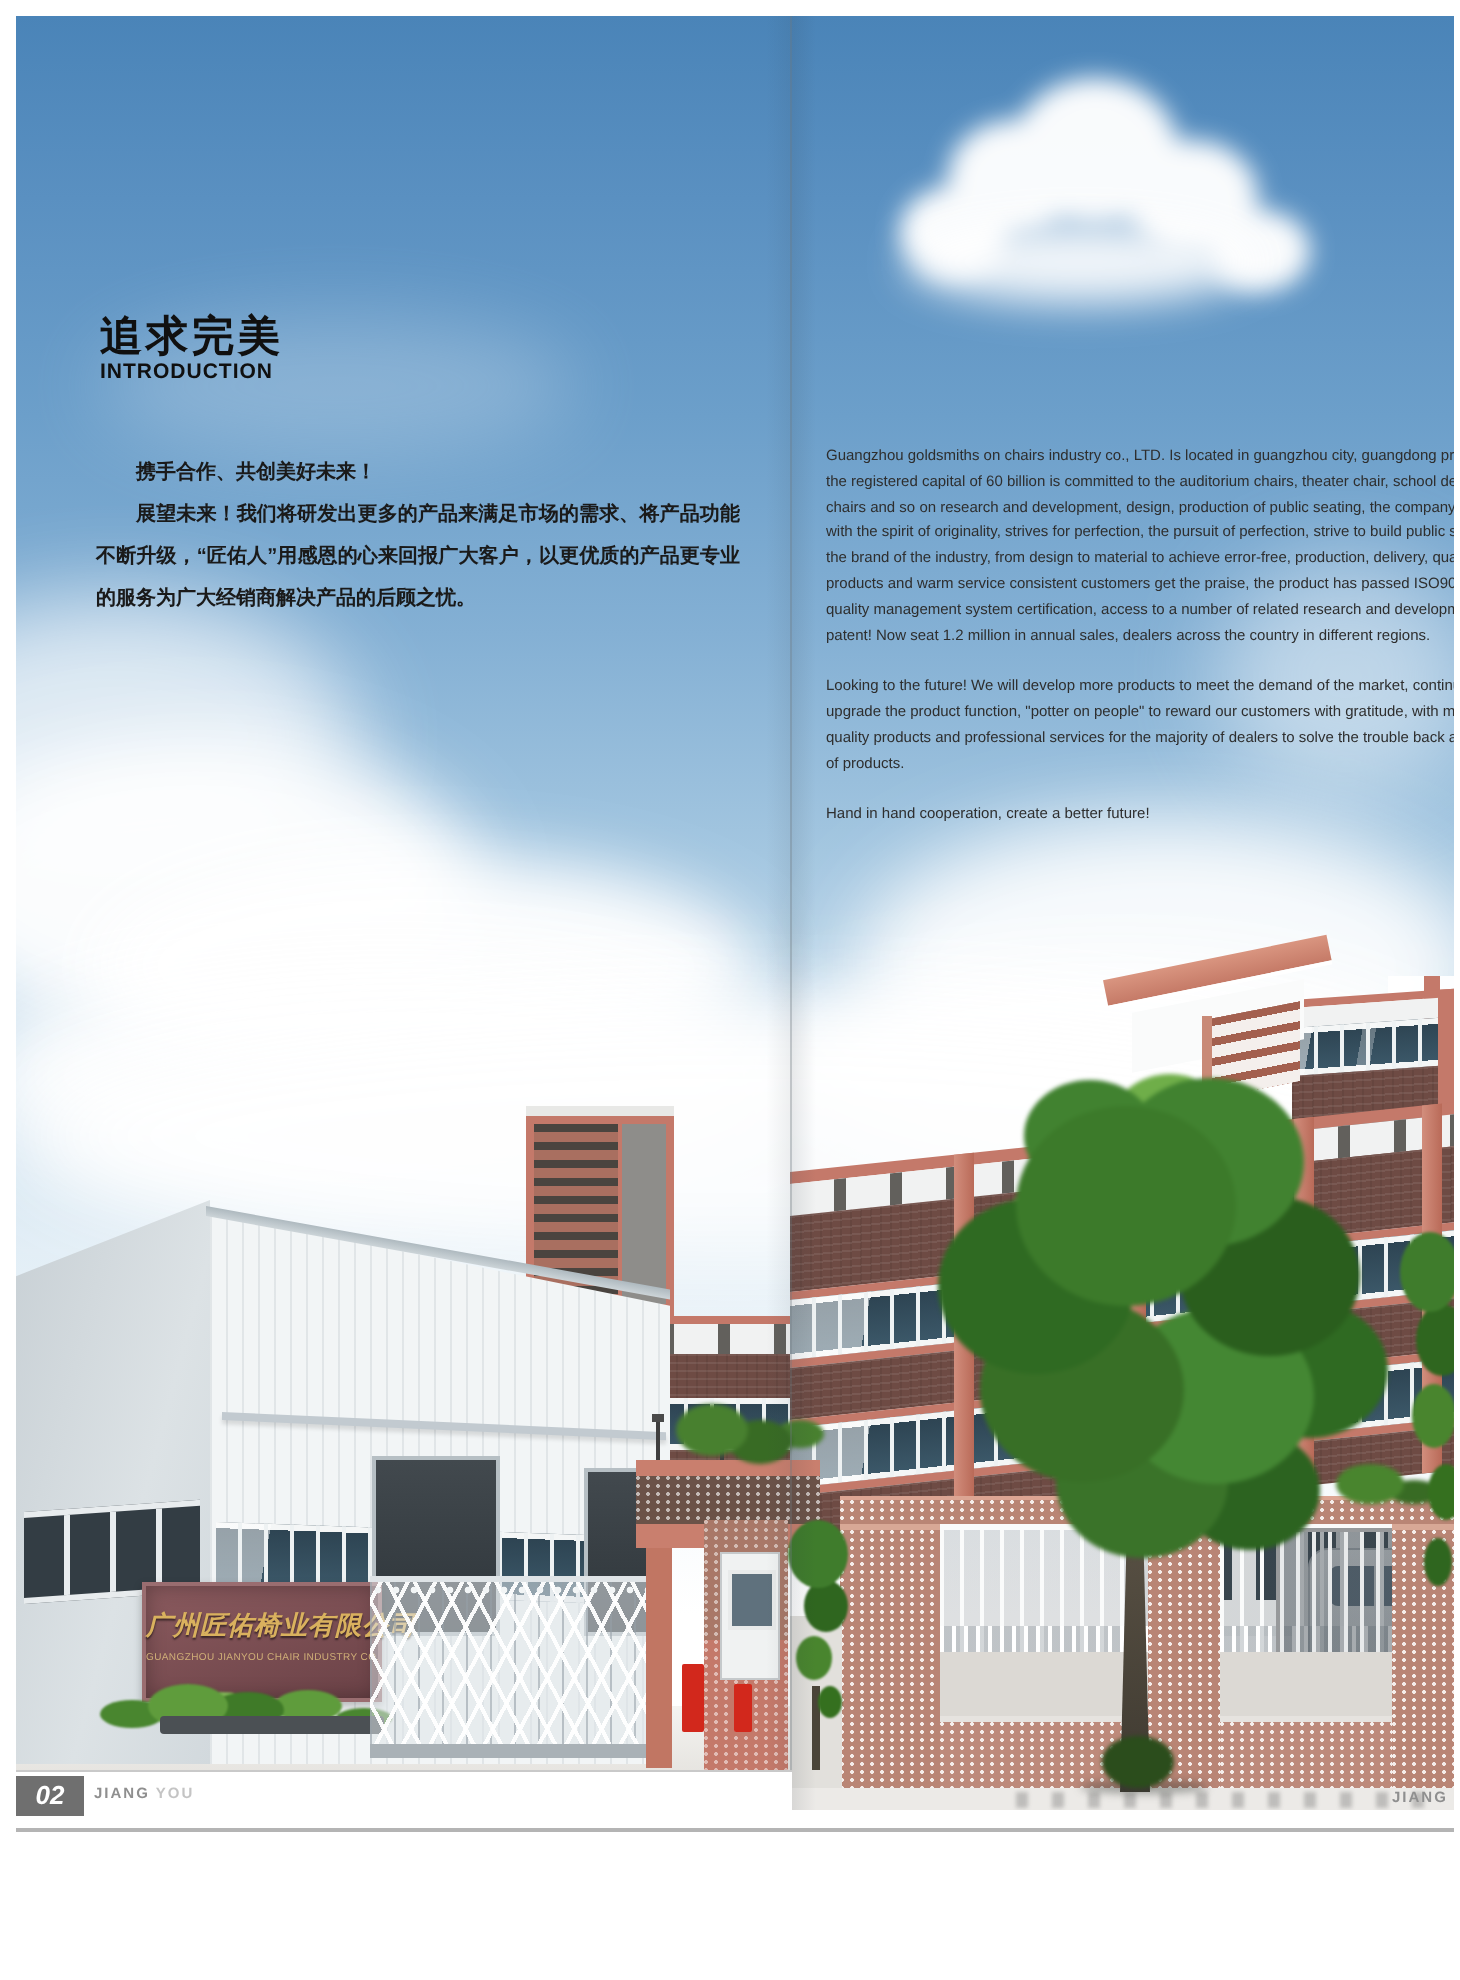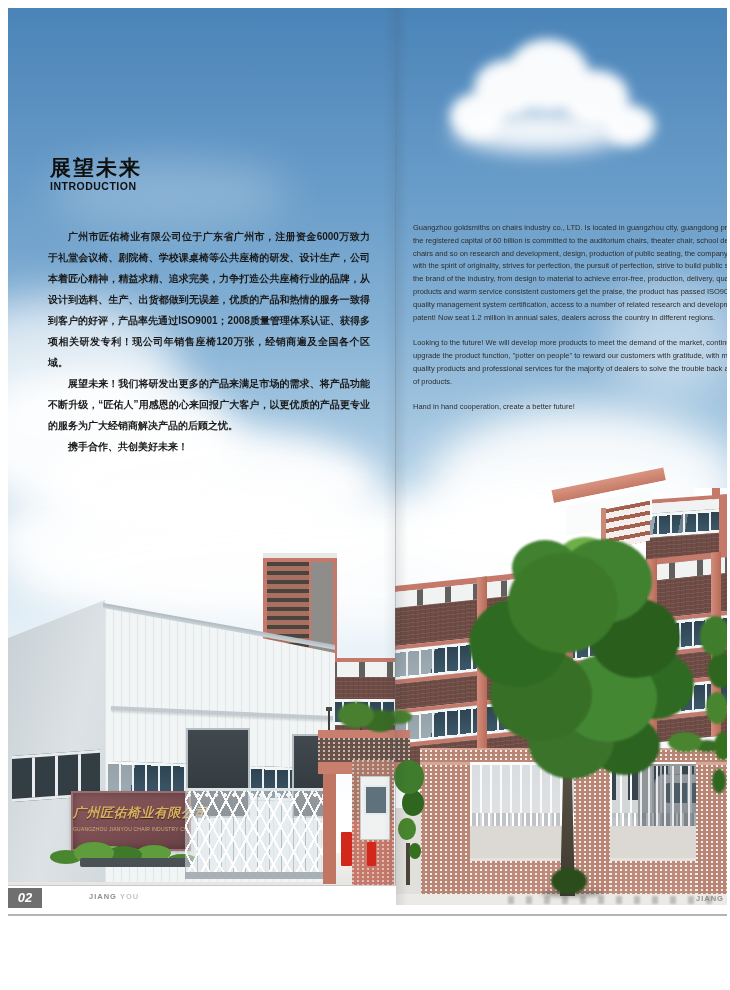--- a/index.html
+++ b/index.html
@@ -154,21 +154,21 @@
   #gutter-sr{left:388px;top:0;width:12px;height:897px;background:linear-gradient(to right,rgba(40,50,60,.10),transparent);}
   #gutter-sl{left:375px;top:0;width:12px;height:897px;background:linear-gradient(to left,rgba(40,50,60,.07),transparent);}
   
   #mask-l{left:0;top:877px;width:388px;height:31px;background:#fff;border-top:1px solid #c9c9c9;}
   #mask-r{left:388px;top:897px;width:331px;height:11px;background:#fff;}
   #footline{left:0;top:906px;width:719px;height:2px;background:#b4b4b4;}
   #badge{left:0;top:880px;width:34px;height:20px;background:#6f6f6f;color:#fff;font-weight:bold;
       font-style:italic;font-size:13px;text-align:center;line-height:20px;}
   .brand{position:absolute;font-size:7.5px;font-weight:bold;letter-spacing:1px;white-space:nowrap;}
   .brand .b1{color:#8f8f8f;} .brand .b2{color:#c4c4c4;}
-  #brand-l{left:39px;top:884px;margin-left:42px;} #brand-r{left:688px;top:886px;}
+  #brand-l{left:39px;top:884px;} #brand-r{left:688px;top:886px;}
   
   #title{left:42px;top:146px;font-size:21px;font-weight:bold;letter-spacing:2px;color:#101010;}
   #subtitle{left:42px;top:172px;font-size:10.5px;font-weight:bold;letter-spacing:.5px;color:#101010;}
   #cnblock{left:40px;top:218px;width:322px;color:#1a1a1a;font-size:10px;font-weight:bold;
       line-height:21px;text-align:justify;}
   #cnblock p{margin:0;text-indent:2em;}
   #enblock{left:405px;top:214px;width:330px;color:#2e2e2e;font-size:7.5px;line-height:12.8px;}
   #enblock .par{margin:0 0 12.8px 0;}
   #enblock .ln{white-space:nowrap;}
 </style>
@@ -318,26 +318,25 @@
   <div class="abs" id="gutter-sr"></div>
   <div class="abs" id="gutter-line"></div>
 
   <div class="abs" id="mask-l"></div>
   <div class="abs" id="mask-r"></div>
   <div class="abs" id="footline"></div>
   <div class="abs" id="badge">02</div>
   <div class="brand" id="brand-l"><span class="b1">JIANG</span> <span class="b2">YOU</span></div>
   <div class="brand" id="brand-r"><span class="b1">JIANG</span> <span class="b2">YOU</span></div>
 
-  <div class="abs" id="title">展望未来</div>
+  <div class="abs" id="title">追求完美</div>
   <div class="abs" id="subtitle">INTRODUCTION</div>
   <div class="abs" id="cnblock">
-    <p>广州市匠佑椅业有限公司位于广东省广州市，注册资金6000万致力于礼堂会议椅、剧院椅、学校课桌椅等公共座椅的研发、设计生产，公司本着匠心精神，精益求精、追求完美，力争打造公共座椅行业的品牌，从设计到选料、生产、出货都做到无误差，优质的产品和热情的服务一致得到客户的好评，产品率先通过ISO9001；2008质量管理体系认证、获得多项相关研发专利！现公司年销售座椅120万张，经销商遍及全国各个区域。</p>
+    <p>携手合作、共创美好未来！</p>
     <p>展望未来！我们将研发出更多的产品来满足市场的需求、将产品功能不断升级，“匠佑人”用感恩的心来回报广大客户，以更优质的产品更专业的服务为广大经销商解决产品的后顾之忧。</p>
-    <p>携手合作、共创美好未来！</p>
   </div>
   <div class="abs" id="enblock">
     <div class="par">
       <div class="ln">Guangzhou goldsmiths on chairs industry co., LTD. Is located in guangzhou city, guangdong province,</div>
       <div class="ln">the registered capital of 60 billion is committed to the auditorium chairs, theater chair, school desks and</div>
       <div class="ln">chairs and so on research and development, design, production of public seating, the company in line</div>
       <div class="ln">with the spirit of originality, strives for perfection, the pursuit of perfection, strive to build public seating</div>
       <div class="ln">the brand of the industry, from design to material to achieve error-free, production, delivery, quality</div>
       <div class="ln">products and warm service consistent customers get the praise, the product has passed ISO9001; 2008</div>
       <div class="ln">quality management system certification, access to a number of related research and development of</div>

